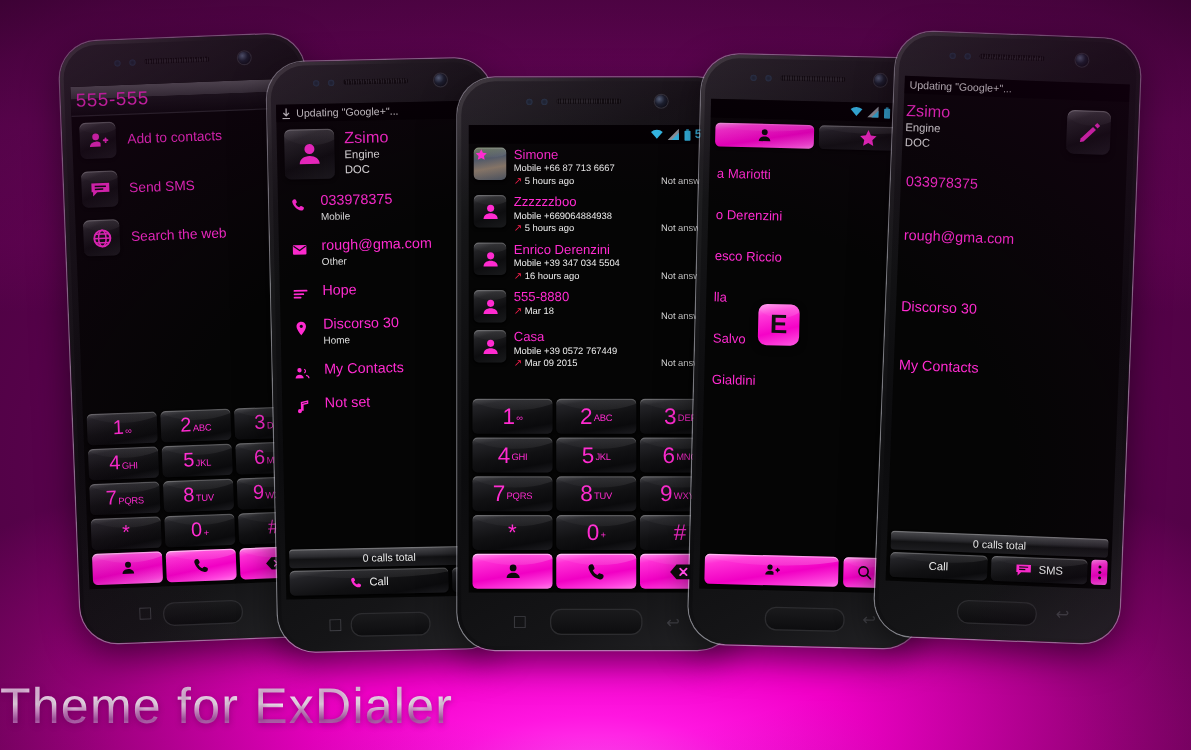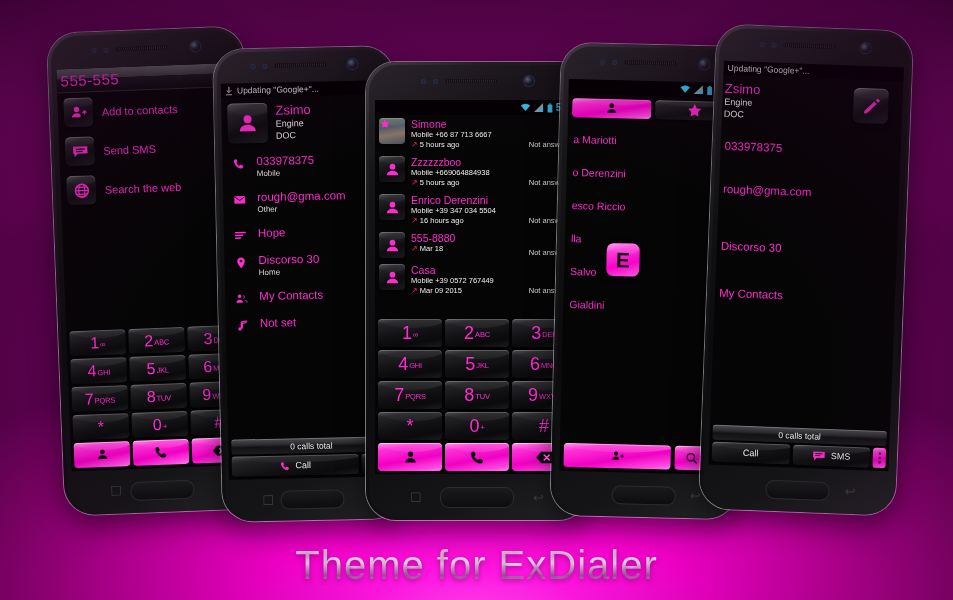--- a/index.html
+++ b/index.html
@@ -162,21 +162,21 @@
 
   .bigbtnrow{position:absolute;left:0;right:0;bottom:0;display:flex;gap:4px;padding:4px;}
   .bigbtn{height:24px;border-radius:4px;position:relative;overflow:hidden;
     display:flex;align-items:center;justify-content:center;
     background:linear-gradient(170deg,#ff8ae8 0%,#ff31d6 20%,#f100c4 58%,#ff4adf 88%,#ff82ea 100%);
     box-shadow:inset 0 1px 0 rgba(255,255,255,0.45),0 1px 3px rgba(0,0,0,0.8);}
   .bigbtn::after{content:"";position:absolute;left:-6%;top:-70%;width:118%;height:104%;
     background:linear-gradient(196deg,rgba(255,255,255,0.4),rgba(255,255,255,0));border-radius:50%/46%;}
 
   
-  .title{position:absolute;left:0;right:0;bottom:12px;text-align:center;
+  .title{position:absolute;left:0;right:0;bottom:12px;
     font-size:40px;letter-spacing:1px;font-family:"Liberation Sans", sans-serif;
     background:linear-gradient(180deg,#c49ec0 0%,#f2d8ef 26%,#ffffff 45%,#e8b9e4 56%,#b064ad 72%,#d58fd2 88%,#efc9ec 100%);
     -webkit-background-clip:text;background-clip:text;color:transparent;
     text-shadow:0 2px 5px rgba(80,0,70,0.45);}
 </style>
 </head>
 <body>
 
 <div class="stage">
   <div class="bg"></div>

